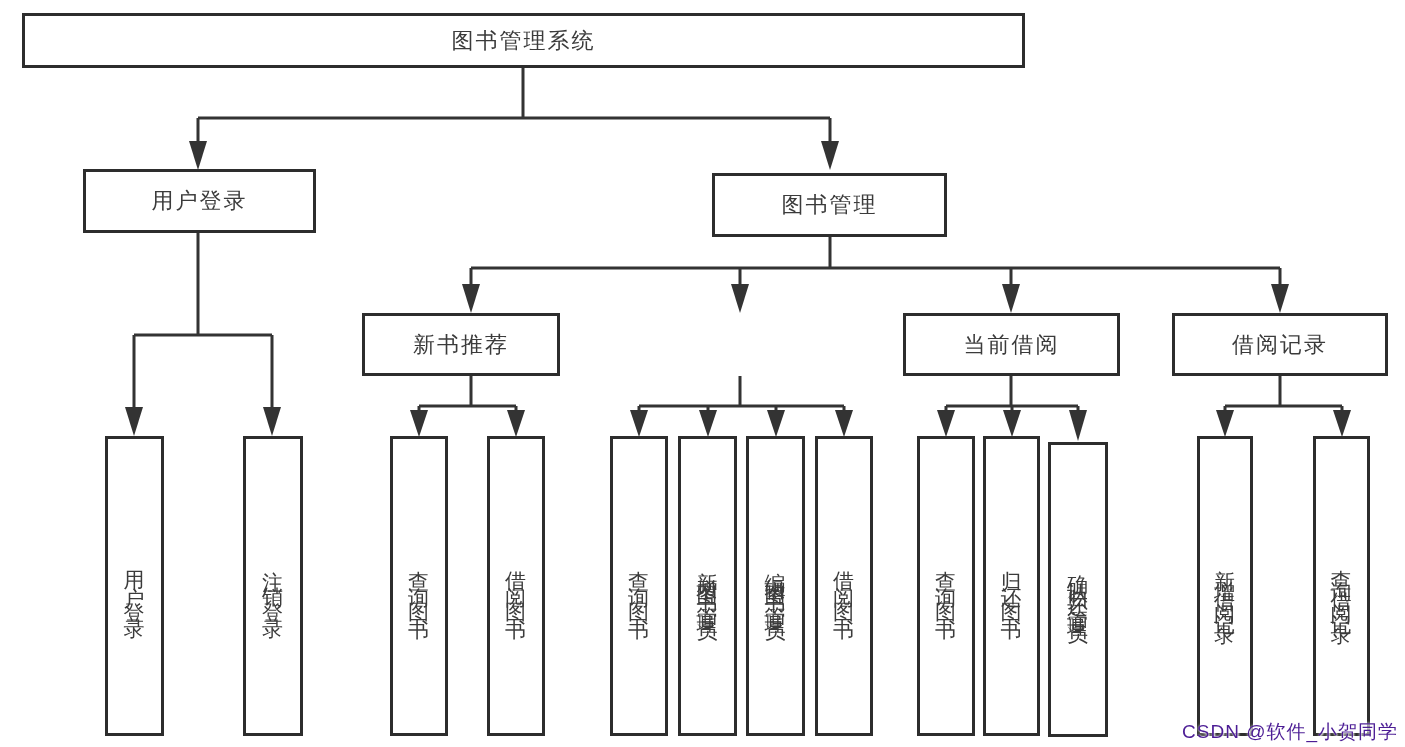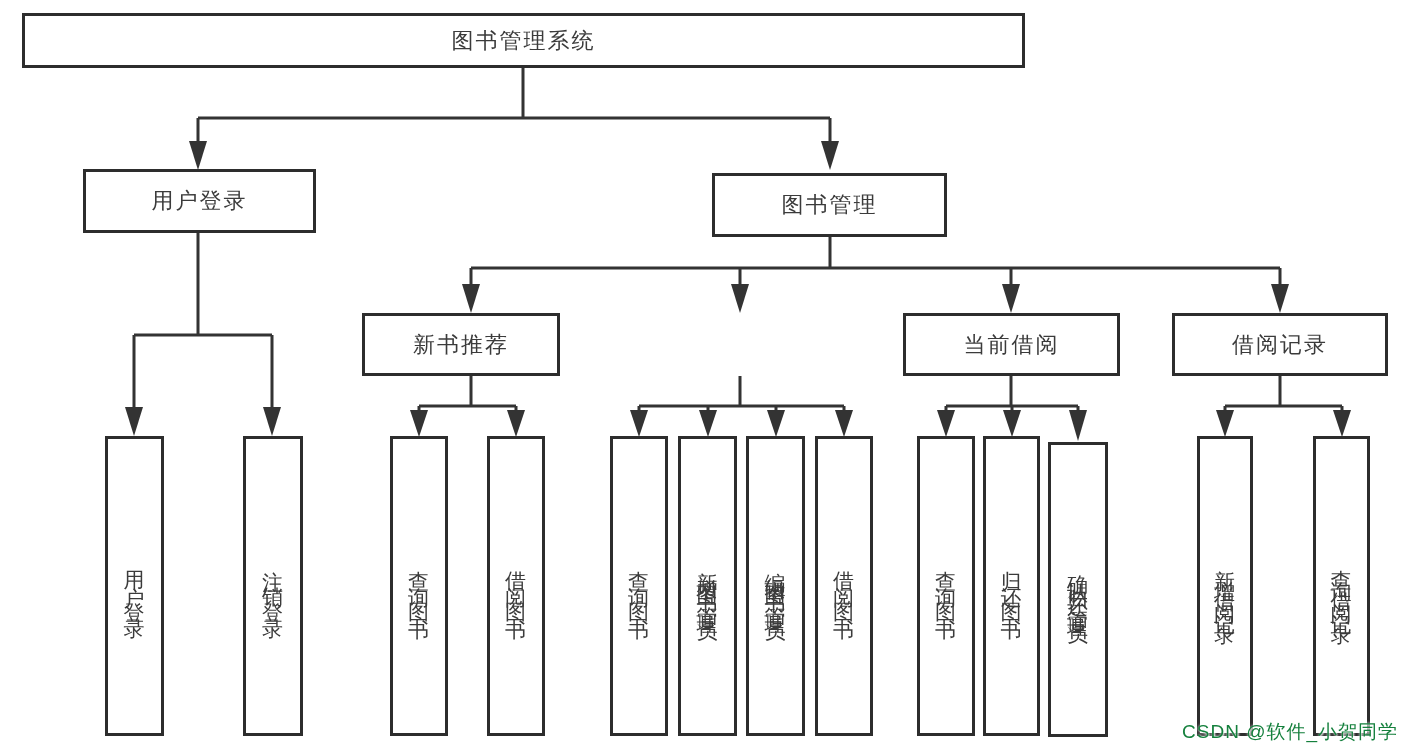--- a/index.html
+++ b/index.html
@@ -38,21 +38,21 @@
     line-height: 1;
   }
   .sp4 { letter-spacing: 16px; }
   .sp6 { letter-spacing: 11px; }
   .sp9 { letter-spacing: 7px; }
   .watermark {
     position: absolute;
     top: 719px;
     right: 7px;
     font-size: 19px;
-    color: #15803d;
+    color: #4c1d95;
     letter-spacing: 1px;
     text-shadow: 0 0 3px #ffffff, 1px 1px 2px #ffffff;
     white-space: nowrap;
   }
 </style>
 </head>
 <body>
 
 <div class="canvas">
 

